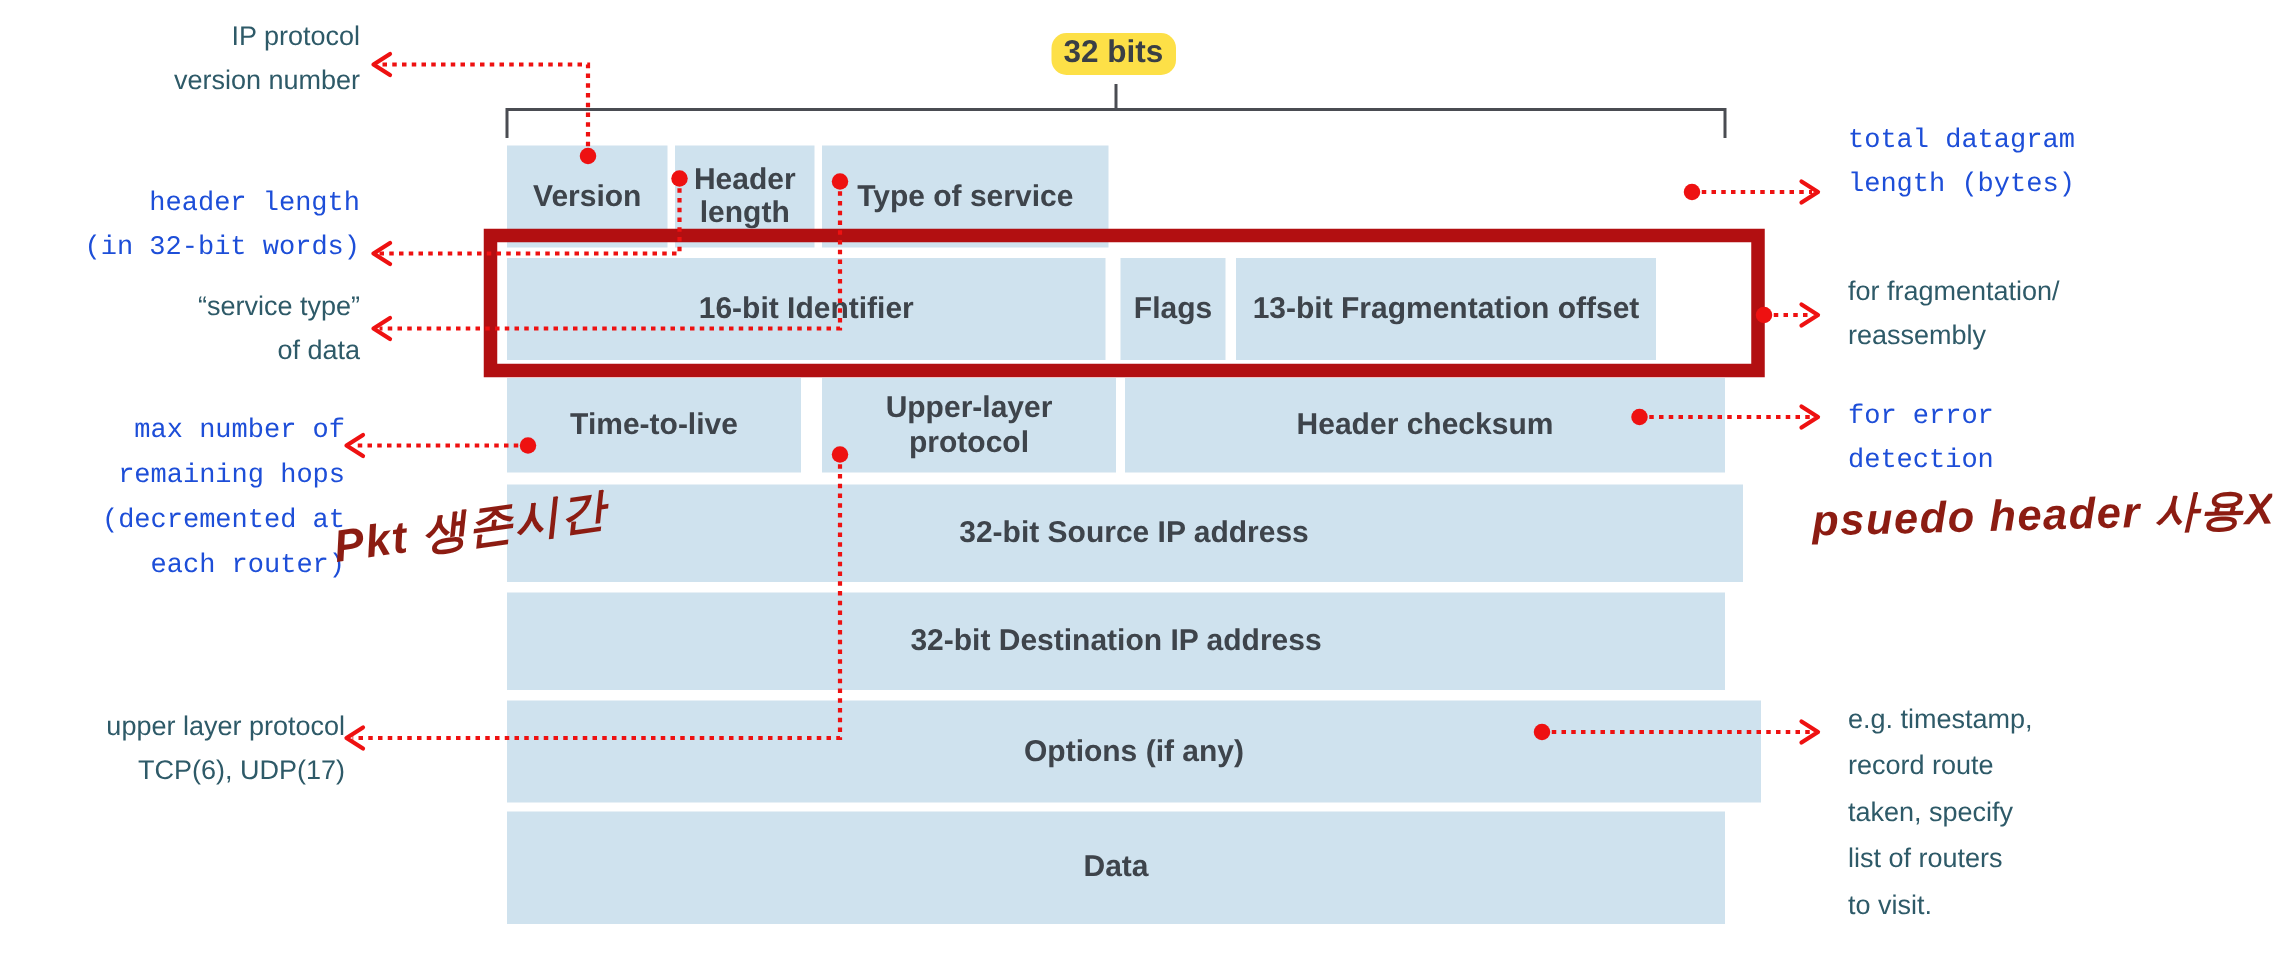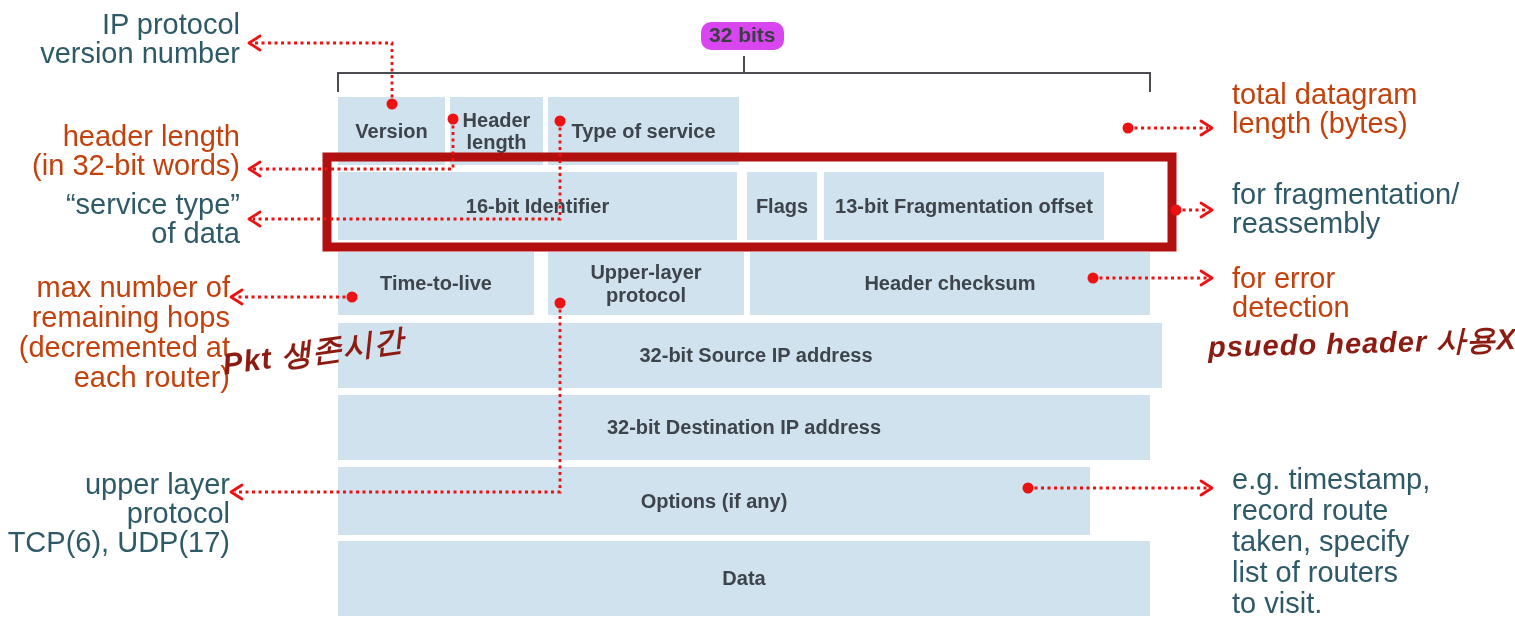--- a/index.html
+++ b/index.html
@@ -18,43 +18,43 @@
     font-weight:bold;
     font-size:20px;
     line-height:1.12;
     display:flex;align-items:center;justify-content:center;
     text-align:center;
     white-space:pre-line;
   }
   
   .ann{
     position:absolute;
-    font-size:29px;
+    font-size:18px;
     line-height:29px;
     white-space:pre-line;
   }
   .ann.left{text-align:right;}
   .ann.right{text-align:left;}
   .teal{color:#2e5a68;}
-  .red{color:#c2410c;}
+  .red{color:#1d4ed8;font-family:Liberation Mono, monospace;}
   .hand{
     position:absolute;
     color:#8c1c12;
     font-weight:bold;
     font-style:italic;
     white-space:nowrap;
     letter-spacing:1px;
   }
   #hand-left{left:222px;top:332px;font-size:30px;transform:rotate(-8deg);}
   #hand-right{left:1208px;top:324px;font-size:29px;transform:rotate(-1.5deg);}
   
   #bits-label{
     position:absolute;left:701px;top:22px;
     font-size:21px;font-weight:bold;color:#3a3f45;
-    background:#d946ef;
+    background:#fde047;
     padding:1px 8px 3px 8px;
     border-radius:10px;
   }
   
   #overlay{position:absolute;left:0;top:0;width:1515px;height:639px;pointer-events:none;}
   .dotline{stroke:#ee1111;stroke-width:2.8;fill:none;stroke-dasharray:3 3.5;}
   .arrowhead{stroke:#ee1111;stroke-width:2.8;fill:none;stroke-linecap:round;stroke-linejoin:round;}
   .dot{fill:#ee1111;}
   .bracket{stroke:#4a4c52;stroke-width:2;fill:none;}
   .redbox{stroke:#b20f11;stroke-width:9;fill:none;}
@@ -75,21 +75,21 @@
   <div class="cell" style="left:747px;top:172px;width:70px;height:68px;">Flags</div>
   <div class="cell" style="left:824px;top:172px;width:280px;height:68px;">13-bit Fragmentation offset</div>
 
   <div class="cell" style="left:338px;top:252px;width:196px;height:63px;">Time-to-live</div>
   <div class="cell" style="left:548px;top:252px;width:196px;height:63px;">Upper-layer
 protocol</div>
   <div class="cell" style="left:750px;top:252px;width:400px;height:63px;">Header checksum</div>
 
   <div class="cell" style="left:338px;top:323px;width:812px;height:65px;padding-left:12px;">32-bit Source IP address</div>
   <div class="cell" style="left:338px;top:395px;width:812px;height:65px;">32-bit Destination IP address</div>
-  <div class="cell" style="left:338px;top:467px;width:752px;height:68px;">Options (if any)</div>
+  <div class="cell" style="left:338px;top:467px;width:836px;height:68px;">Options (if any)</div>
   <div class="cell" style="left:338px;top:541px;width:812px;height:75px;">Data</div>
 
   <div class="ann left teal" style="right:1275px;top:10px;">IP protocol
 version number</div>
   <div class="ann left red" style="right:1275px;top:122px;">header length
 (in 32-bit words)</div>
   <div class="ann left teal" style="right:1275px;top:190px;">“service type”
 of data</div>
   <div class="ann left red" style="right:1285px;top:272px;line-height:30px;">max number of
 remaining hops

